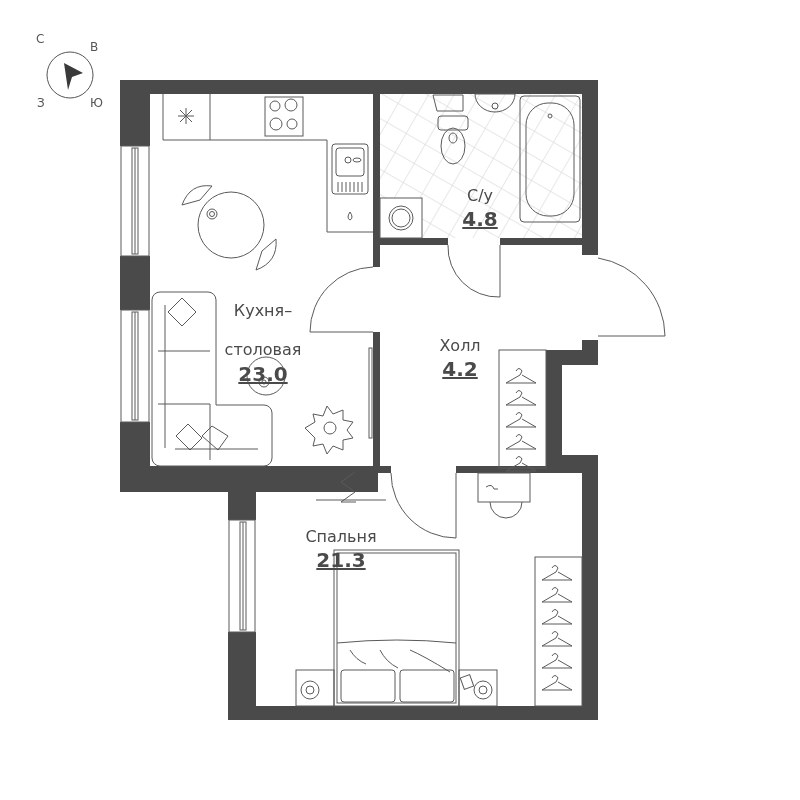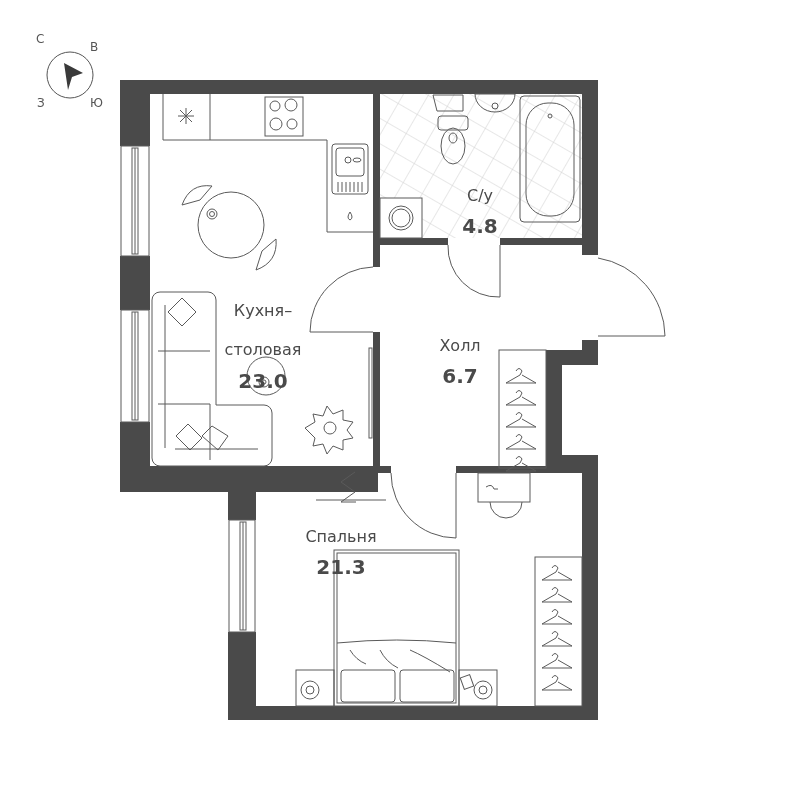--- a/index.html
+++ b/index.html
@@ -1,20 +1,20 @@
 <!DOCTYPE html>
 <html><head>
 <meta charset="utf-8">
 <style>
   html,body{margin:0;padding:0;background:#ffffff;}
   body{width:800px;height:800px;position:relative;overflow:hidden;font-family:"DejaVu Sans","Liberation Sans",sans-serif;}
   svg{position:absolute;left:0;top:0;}
   .lbl{position:absolute;text-align:center;color:#4a4a4a;line-height:1.15;}
   .lbl .name{font-size:16px;font-weight:400;display:block;margin-top:21px;}
-  .lbl .area{font-size:20px;font-weight:700;display:block;margin-top:10px;}
+  .lbl .area{font-size:20px;font-weight:700;display:block;margin-top:3px;text-decoration:underline;}
   .compass-letter{position:absolute;font-size:12px;color:#555;}
 </style>
 </head>
 <body>
 
 <svg width="800" height="800" viewBox="0 0 800 800">
 
   <defs>
     <pattern id="tiles" width="22" height="22" patternUnits="userSpaceOnUse" patternTransform="rotate(30)">
       <path d="M0 0 H22 M0 0 V22" stroke="#cfcfcf" stroke-width="1" fill="none"></path>
@@ -229,18 +229,18 @@
   <span class="name">Кухня–</span>
   <span class="name">столовая</span>
   <span class="area">23.0</span>
 </div>
 <div class="lbl" style="left:450px;top:166px;width:60px;">
   <span class="name">С/у</span>
   <span class="area">4.8</span>
 </div>
 <div class="lbl" style="left:425px;top:316px;width:70px;text-align:center;">
   <span class="name">Холл</span>
-  <span class="area">6.7</span>
+  <span class="area">4.2</span>
 </div>
 <div class="lbl" style="left:296px;top:507px;width:90px;">
   <span class="name">Спальня</span>
   <span class="area">21.3</span>
 </div>
 
 </body></html>

